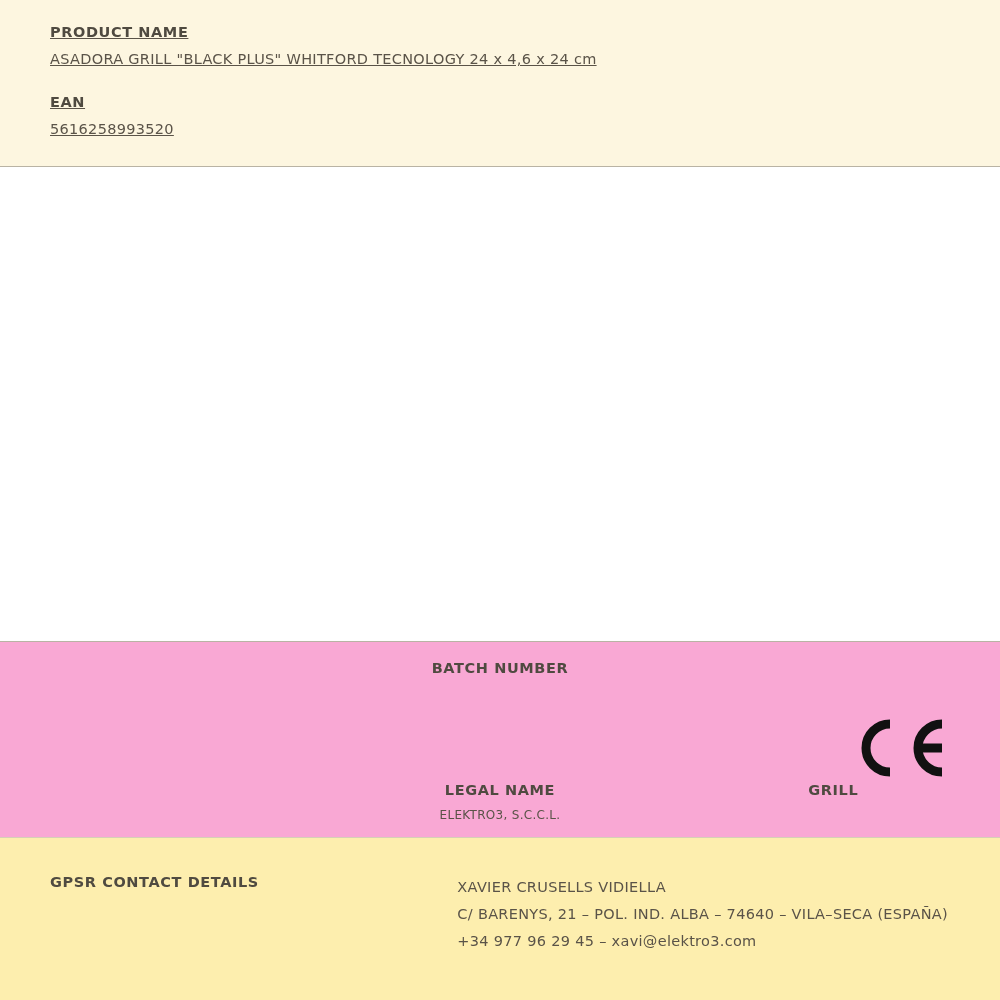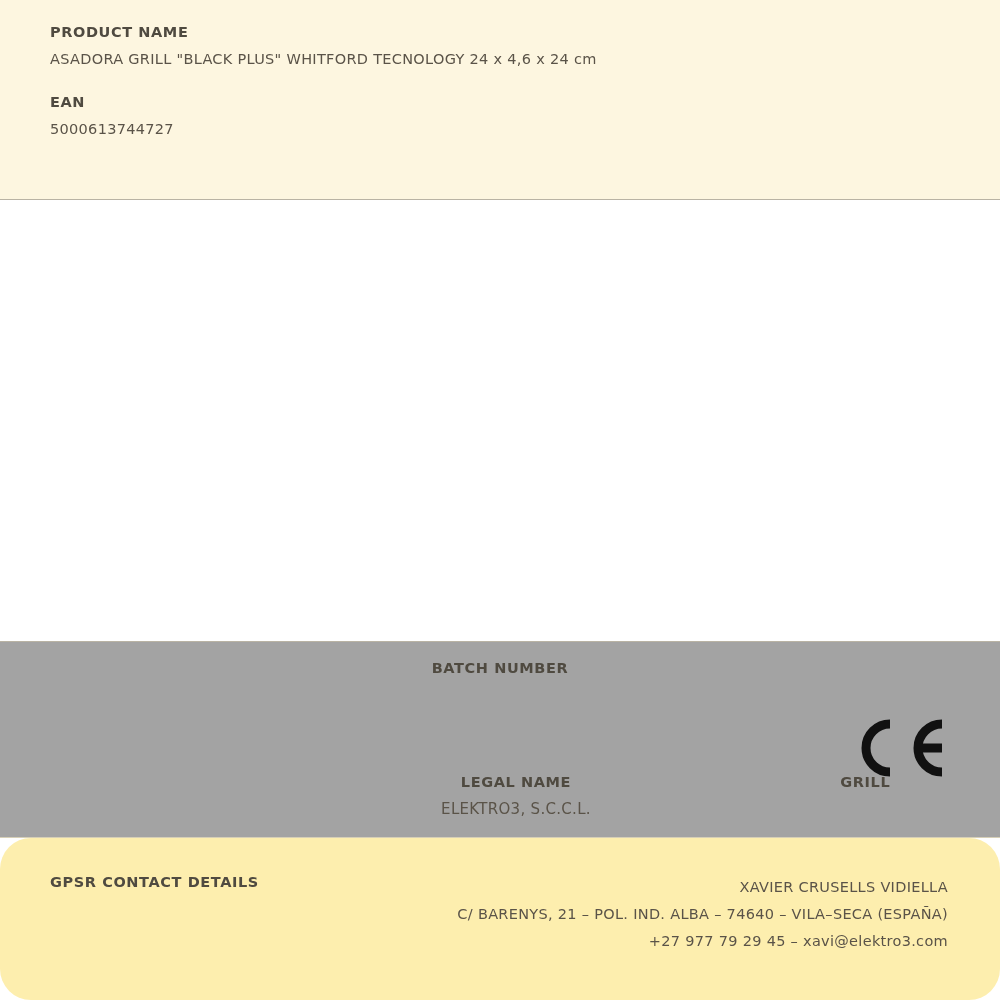--- a/index.html
+++ b/index.html
@@ -19,23 +19,24 @@
     width: 1000px;
     height: 1000px;
     display: flex;
     flex-direction: column;
   }
 
   
   .top-section {
     background: #fdf6e0;
     padding: 24px 50px 0 50px;
-    height: 200px;
+    height: 167px;
     box-sizing: border-box;
     border-bottom: 1px solid #b9b3a4;
+    text-decoration: underline;
   }
   .field-label {
     font-size: 14.5px;
     font-weight: bold;
     letter-spacing: 0.6px;
     color: #4f4a40;
     margin: 0 0 11px 0;
   }
   .field-value {
     font-size: 14.5px;
@@ -53,82 +54,80 @@
 
   
   .middle-section {
     background: #ffffff;
     flex: 1 1 auto;
     border-bottom: 1px solid #b9b3a4;
   }
 
   
   .info-section {
-    background: #a3a3a3;
+    background: #f9a8d4;
     position: relative;
     height: 196px;
     box-sizing: border-box;
     border-bottom: 1px solid #d6cfb7;
     padding-top: 18px;
   }
   .info-row {
     display: flex;
     width: 100%;
   }
   .info-row.row-2 {
     margin-top: 72px;
-    gap: 16px;
   }
   .info-cell {
     flex: 0 0 33.3333%;
     text-align: center;
     box-sizing: border-box;
   }
   .info-label {
     font-size: 14.5px;
     font-weight: bold;
     letter-spacing: 0.6px;
     color: #4f4a40;
     margin: 0 0 10px 0;
   }
   .info-value {
-    font-size: 15px;
+    font-size: 12px;
     letter-spacing: 0.3px;
     color: #5a5348;
-    margin: 0;
+    margin: 8px;
     min-height: 16px;
   }
   .ce-mark {
     position: absolute;
     right: 52px;
     top: 76px;
     width: 92px;
     height: 60px;
   }
 
   
   .footer-section {
     background: #fdeeae;
     height: 162px;
     box-sizing: border-box;
     padding: 36px 52px 0 50px;
     display: flex;
     justify-content: space-between;
     align-items: flex-start;
-    border-radius: 31px;
   }
   .footer-label {
     font-size: 14.5px;
     font-weight: bold;
     letter-spacing: 0.6px;
     color: #4f4a40;
     white-space: nowrap;
   }
   .footer-lines {
-    text-align: right;
+    text-align: left;
     line-height: 27px;
   }
   .footer-line {
     font-size: 14.5px;
     letter-spacing: 0.3px;
     color: #5a5348;
     display: block;
   }
 </style>
 </head>
@@ -136,21 +135,21 @@
 
 <div class="sheet">
 
   <div class="top-section">
     <div class="field-block">
       <p class="field-label">PRODUCT NAME</p>
       <p class="field-value">ASADORA GRILL "BLACK PLUS" WHITFORD TECNOLOGY 24 x 4,6 x 24 cm</p>
     </div>
     <div class="field-block">
       <p class="field-label">EAN</p>
-      <p class="field-value">5000613744727</p>
+      <p class="field-value">5616258993520</p>
     </div>
   </div>
 
   <div class="middle-section"></div>
 
   <div class="info-section">
 
     <div class="info-row row-1">
       <div class="info-cell"></div>
       <div class="info-cell">
@@ -181,17 +180,17 @@
       </svg>
     </div>
 
   </div>
 
   <div class="footer-section">
     <div class="footer-label">GPSR CONTACT DETAILS</div>
     <div class="footer-lines">
       <span class="footer-line">XAVIER CRUSELLS VIDIELLA</span>
       <span class="footer-line">C/ BARENYS, 21 – POL. IND. ALBA – 74640 – VILA–SECA (ESPAÑA)</span>
-      <span class="footer-line">+27 977 79 29 45 – xavi@elektro3.com</span>
+      <span class="footer-line">+34 977 96 29 45 – xavi@elektro3.com</span>
     </div>
   </div>
 
 </div>
 
 </body></html>

